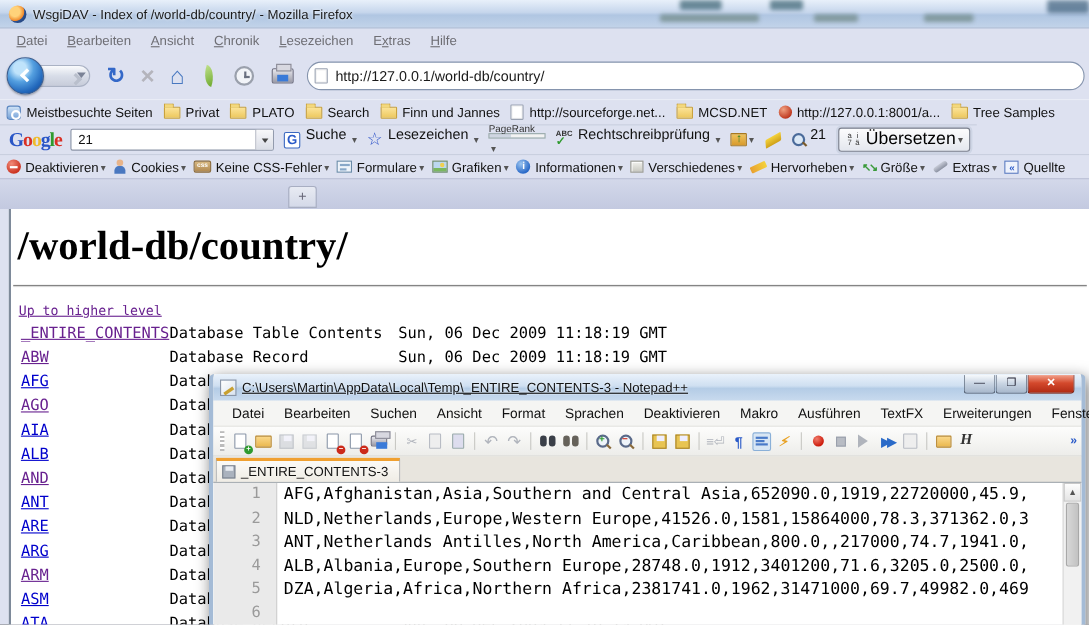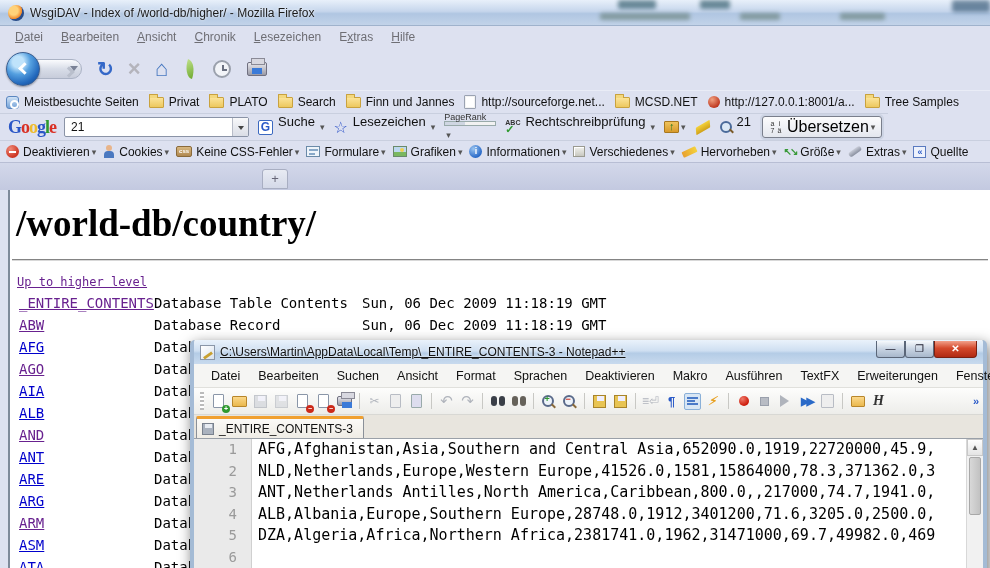--- a/index.html
+++ b/index.html
@@ -218,21 +218,21 @@
     color:#555;font-size:8px;text-align:center;line-height:15px;}
   .vs-thumb{margin:1px 2px;height:58px;background:linear-gradient(90deg,#d8d8d8,#c2c2c2);border:1px solid #a8a8a8;border-radius:2px;}
 </style>
 </head>
 <body>
 
 <div id="stage">
 
   <div class="ff-titlebar">
     <div class="ff-app-icon"></div>
-    <div class="ff-title">WsgiDAV - Index of /world-db/higher/ - Mozilla Firefox</div>
+    <div class="ff-title">WsgiDAV - Index of /world-db/country/ - Mozilla Firefox</div>
     <div class="smudge" style="left:618px;top:0;width:38px;height:9px;background:#0d3d4d;"></div>
     <div class="smudge" style="left:700px;top:0;width:30px;height:9px;background:#0d3d4d;"></div>
     <div class="smudge" style="left:600px;top:13px;width:90px;height:7px;background:#5a7468;"></div>
     <div class="smudge" style="left:740px;top:13px;width:40px;height:7px;background:#5a7468;"></div>
     <div class="smudge" style="left:840px;top:13px;width:45px;height:7px;background:#5a7468;"></div>
     <div class="smudge" style="left:952px;top:0;width:38px;height:12px;background:#123a5a;"></div>
   </div>
 
   <div class="ff-menubar" id="ff-menubar">
       <span class="mi"><u>D</u>atei</span>
@@ -253,20 +253,24 @@
       <div class="back-circle">
           <div class="back-chev"></div>
         </div>
     </div>
     <span class="nav-ic ic-reload">↻</span>
     <span class="nav-ic ic-stop">×</span>
     <span class="nav-ic ic-home">⌂</span>
     <span class="ic-leaf"></span>
     <span class="ic-clock"></span>
     <span class="ic-printer"></span>
+    <div class="urlbar">
+      <span class="page-ic"></span>
+      <span class="url-text">http://127.0.0.1/world-db/country/</span>
+    </div>
   </div>
 
   <div class="ff-bookmarks" id="ff-bookmarks">
       <span class="bm">
         <span class="ic site-ic"></span>
         <span>Meistbesuchte Seiten</span>
       </span>
       <span class="bm">
         <span class="ic folder-ic"></span>
         <span>Privat</span>

